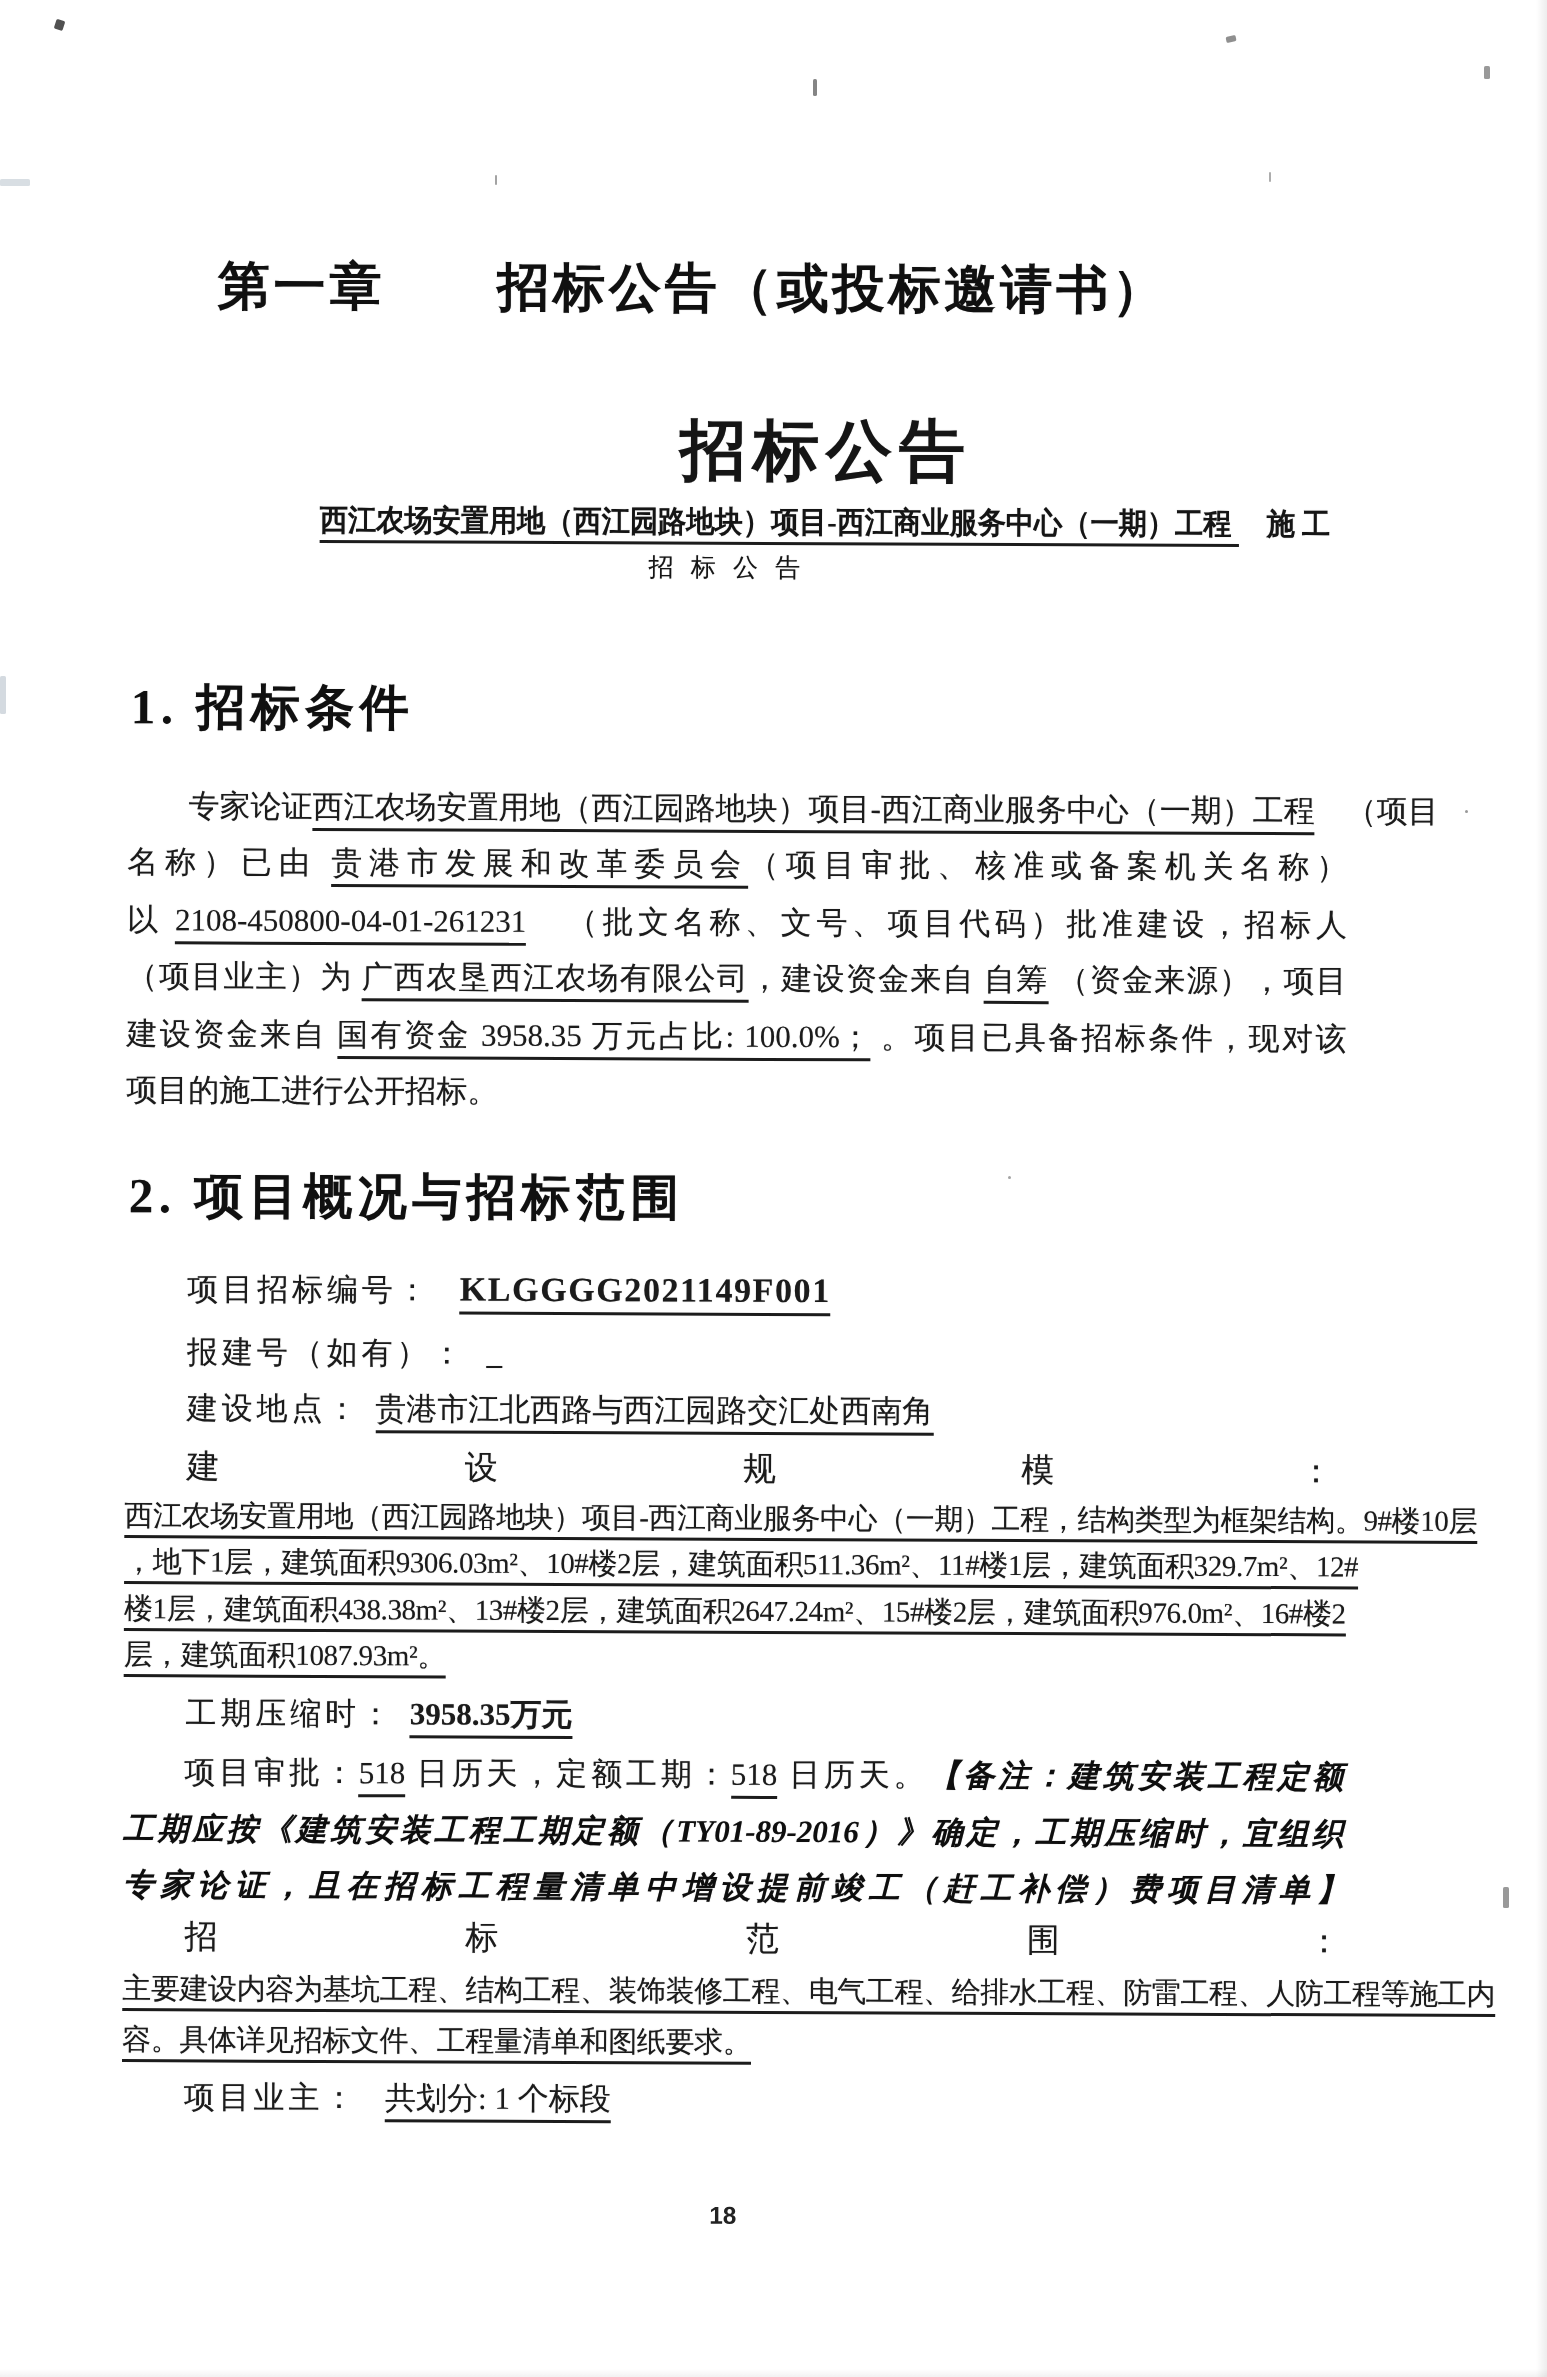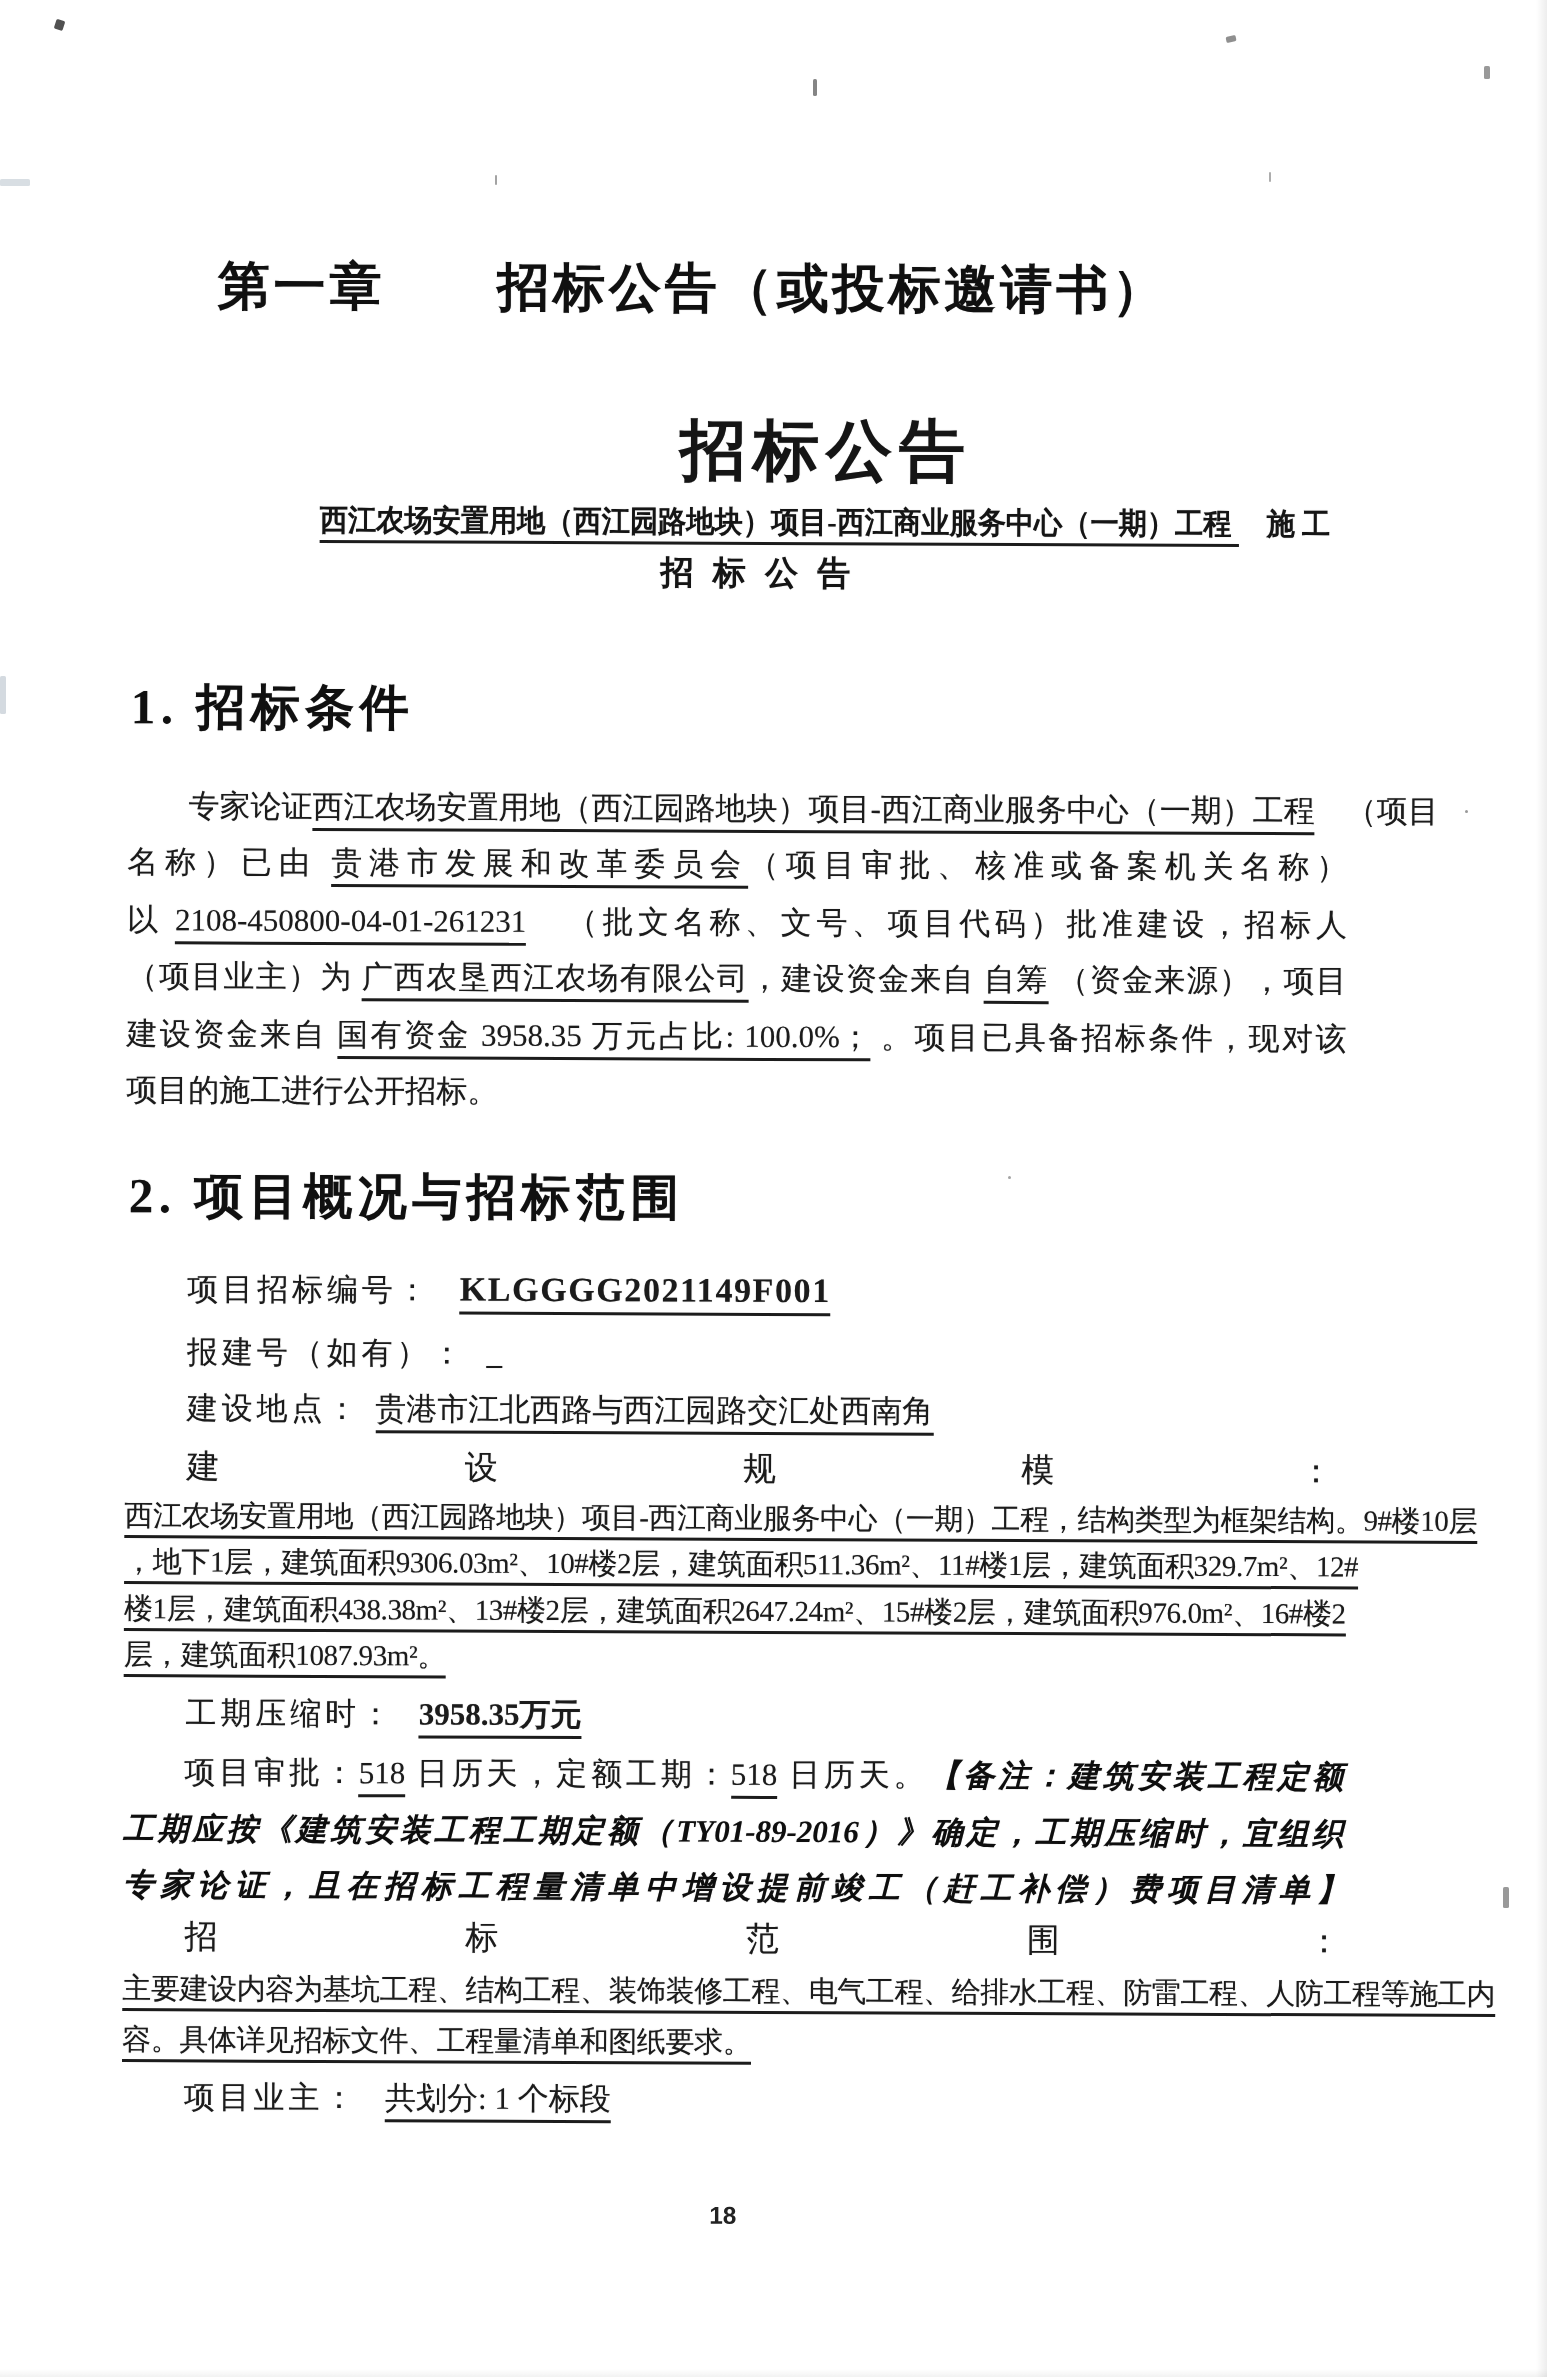--- a/index.html
+++ b/index.html
@@ -17,21 +17,21 @@
   .abs{position:absolute;}
   .txt{text-shadow:0 0 0.8px rgba(25,25,25,0.45);}
   .chapter-title{
     left:219px;top:252px;
     font-family:"Liberation Sans","DejaVu Sans",sans-serif;
     font-weight:700;font-size:52px;letter-spacing:3.9px;color:#101010;white-space:nowrap;
   }
   .notice-title{left:682px;top:404px;font-weight:700;font-size:66px;letter-spacing:7px;color:#151515;white-space:nowrap;}
   .project-line{left:322px;top:500px;font-weight:700;font-size:30px;white-space:nowrap;
     transform:scaleX(0.94);transform-origin:left top;letter-spacing:0px;color:#151515;}
-  .notice-subtitle{left:651px;top:549px;font-weight:700;font-size:33px;letter-spacing:5.5px;white-space:nowrap;color:#151515;margin-left:12px;}
+  .notice-subtitle{left:651px;top:549px;font-weight:400;font-size:25px;letter-spacing:5.5px;white-space:nowrap;color:#151515;}
   .sec-heading{font-weight:700;font-size:49px;letter-spacing:5.5px;color:#101010;white-space:nowrap;}
   .h1pos{left:134px;top:675px;}
   .h2pos{left:134px;top:1164px;}
   .line{left:131px;width:1220px;font-size:31px;line-height:44px;white-space:nowrap;}
   .jline{text-align:justify;text-align-last:justify;}
   .indent{text-indent:61px;}
   .pad{padding-left:62px;}
   .u{border-bottom:3.1px solid #1c1c1c;padding-bottom:3.9px;}
   .note{font-weight:700;font-style:italic;color:#0e0e0e;}
   .label{letter-spacing:3.9px;}
@@ -100,21 +100,21 @@
 
   <div class="abs txt spread" style="top:1445px;">建 设 规 模 ：</div>
 
   <div class="abs txt line jline scale-line" style="top:1497px;"><span class="u">西江农场安置用地（西江园路地块）项目-西江商业服务中心（一期）工程，结构类型为框架结构。9#楼10层</span></div>
   <div class="abs txt line jline scale-line" style="top:1543px;"><span class="u">，地下1层，建筑面积9306.03m²、10#楼2层，建筑面积511.36m²、11#楼1层，建筑面积329.7m²、12#</span></div>
   <div class="abs txt line jline scale-line" style="top:1590px;"><span class="u">楼1层，建筑面积438.38m²、13#楼2层，建筑面积2647.24m²、15#楼2层，建筑面积976.0m²、16#楼2</span></div>
   <div class="abs txt line scale-line" style="top:1636px;"><span class="u">层，建筑面积1087.93m²。</span></div>
 
   <div class="abs txt line pad" style="top:1692px;">
     <span class="label">工期压缩时：</span>
-    <span class="u" style="margin-left:16px;font-weight:700;">3958.35万元</span>
+    <span class="u" style="margin-left:7px;font-weight:700;">3958.35万元</span>
   </div>
 
   <div class="abs txt dur-line jline indent" style="top:1750px;"><span>项目审批：</span><span class="u">518</span><span> 日历天，定额工期：</span><span class="u">518</span><span> 日历天。</span><span class="note">【备注：建筑安装工程定额</span></div>
   <div class="abs txt dur-line jline" style="top:1807px;"><span class="note">工期应按《建筑安装工程工期定额（TY01-89-2016）》确定，工期压缩时，宜组织</span></div>
   <div class="abs txt dur-line ls8" style="top:1863px;"><span class="note">专家论证，且在招标工程量清单中增设提前竣工（赶工补偿）费项目清单】</span></div>
 
   <div class="abs txt spread" style="top:1915px;width:1156px;">招 标 范 围 ：</div>
 
   <div class="abs txt line jline scope-line" style="top:1970px;"><span class="u">主要建设内容为基坑工程、结构工程、装饰装修工程、电气工程、给排水工程、防雷工程、人防工程等施工内</span></div>
   <div class="abs txt line scope-line" style="top:2021px;"><span class="u">容。具体详见招标文件、工程量清单和图纸要求。</span></div>

